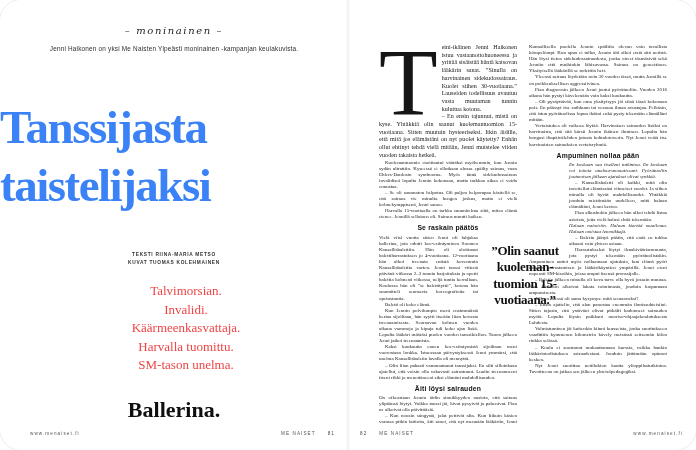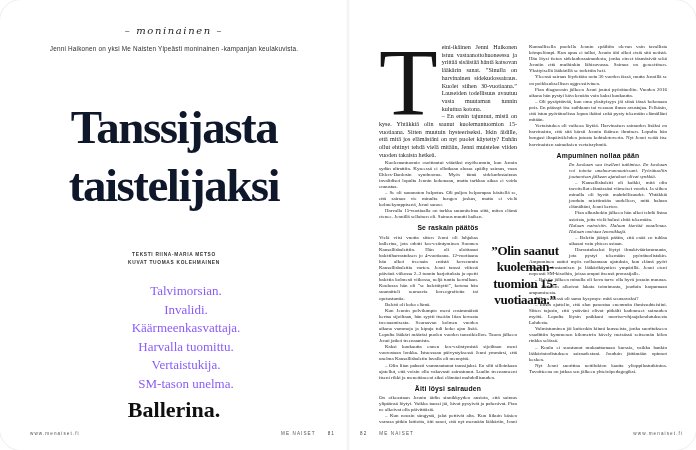--- a/index.html
+++ b/index.html
@@ -11,28 +11,28 @@
   .page { position:absolute; top:0; height:450px; }
   .page-left { left:0; width:348px; }
   .page-right { left:348px; width:348px; }
 
   
   .kicker { position:absolute; top:25px; width:100%; text-align:center;
             font-family:"DejaVu Serif", serif; font-style:italic;
             font-size:10px; letter-spacing:1.6px; color:#1d1d1d; }
   .standfirst { position:absolute; top:45px; width:100%; text-align:center;
             font-family:"Liberation Sans", sans-serif; font-size:6.4px; letter-spacing:0.2px; color:#2e2e2e; }
-  .title { position:absolute; top:98px; width:100%; text-align:center;
-            font-weight:bold; font-size:47px; line-height:58px; letter-spacing:-1.5px; color:#0f172a; }
+  .title { position:absolute; top:98px; width:100%; text-align:left;
+            font-weight:bold; font-size:47px; line-height:58px; letter-spacing:-1.5px; color:#3b82f6; }
   .title span { display:block; }
   .credits { position:absolute; top:251px; width:100%; text-align:center;
             font-family:"Liberation Sans", sans-serif; font-weight:bold; font-size:4.8px;
             letter-spacing:0.7px; color:#333; line-height:8px; }
   .roles { position:absolute; top:282px; width:100%; text-align:center; list-style:none;
-            font-size:13px; line-height:18.5px; color:#8b5cf6;padding-left:24px; }
+            font-size:13px; line-height:18.5px; color:#ef4444;padding-left:24px; }
   .role-final { position:absolute; top:397px; width:100%; text-align:center;
             font-weight:bold; font-size:22px; color:#0f0f0f; }
 
   .footer { position:absolute; bottom:14px; font-family:"Liberation Sans", sans-serif;
             font-size:4.6px; letter-spacing:1.1px; color:#555; }
   .f-left  { left:30px; }
   .f-right { right:13px; }
   .f-inner-l { left:12px; }
   .pgnum { margin:0 0 0 12px; color:#444; }
   .pgnum-lead { margin:0 12px 0 0; color:#444; }
@@ -68,21 +68,20 @@
     </h1>
     <div class="credits">
       <div>TEKSTI RIINA-MARIA METSO</div>
       <div>KUVAT TUOMAS KOLEHMAINEN</div>
     </div>
     <ul class="roles" id="roles-list">
         <li>Talvimorsian.</li>
         <li>Invalidi.</li>
         <li>Käärmeenkasvattaja.</li>
         <li>Harvalla tuomittu.</li>
-        <li>Vertaistukija.</li>
         <li>SM-tason unelma.</li>
       </ul>
     <div class="role-final">Ballerina.</div>
     <div class="footer f-left">www.menaiset.fi</div>
     <div class="footer f-right">
       <span>ME NAISET</span><span class="pgnum">81</span>
     </div>
   </div>
 
   <div class="page page-right">

